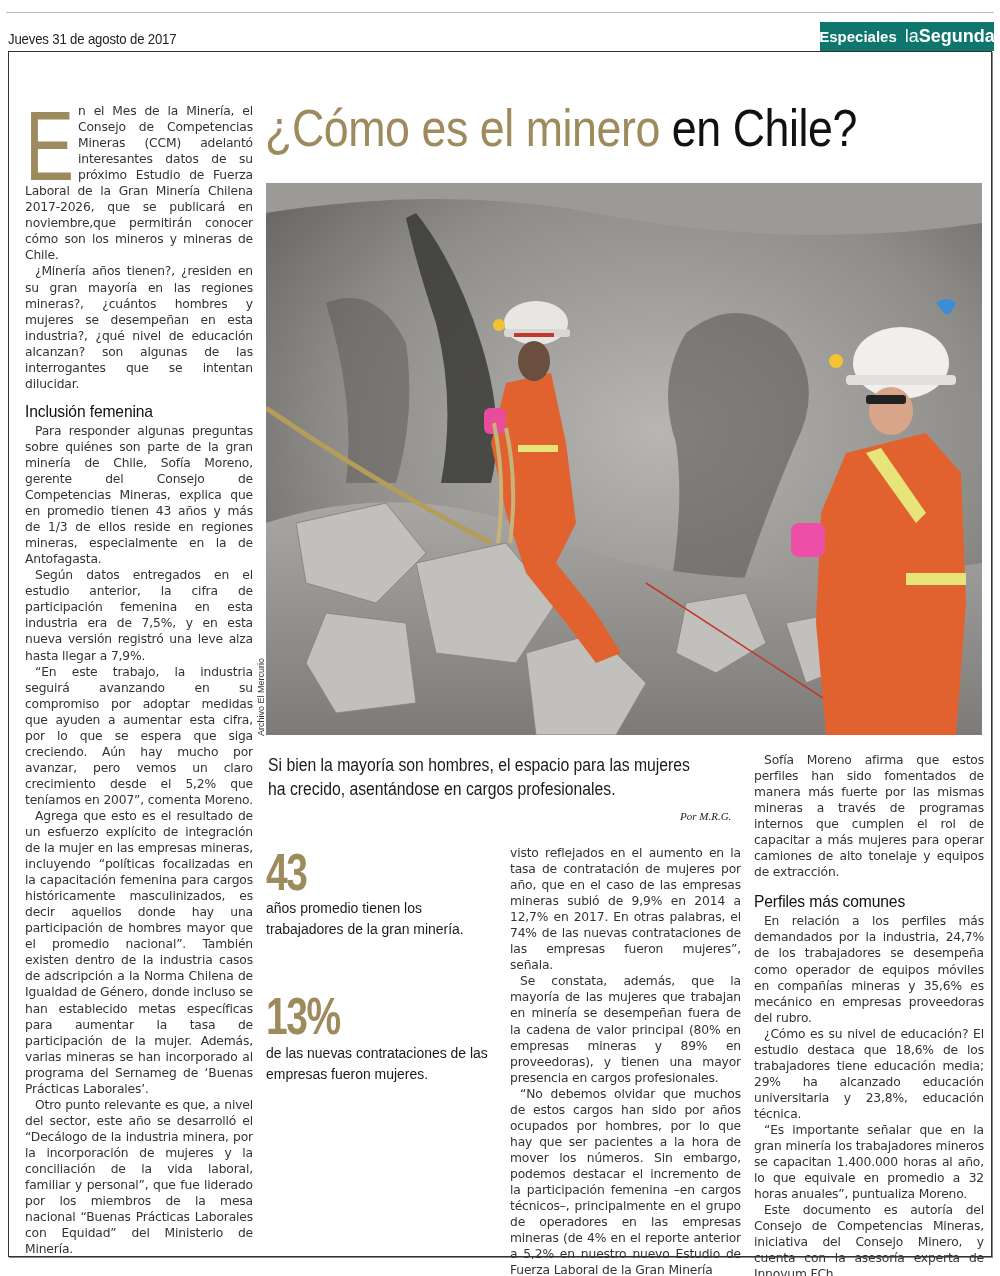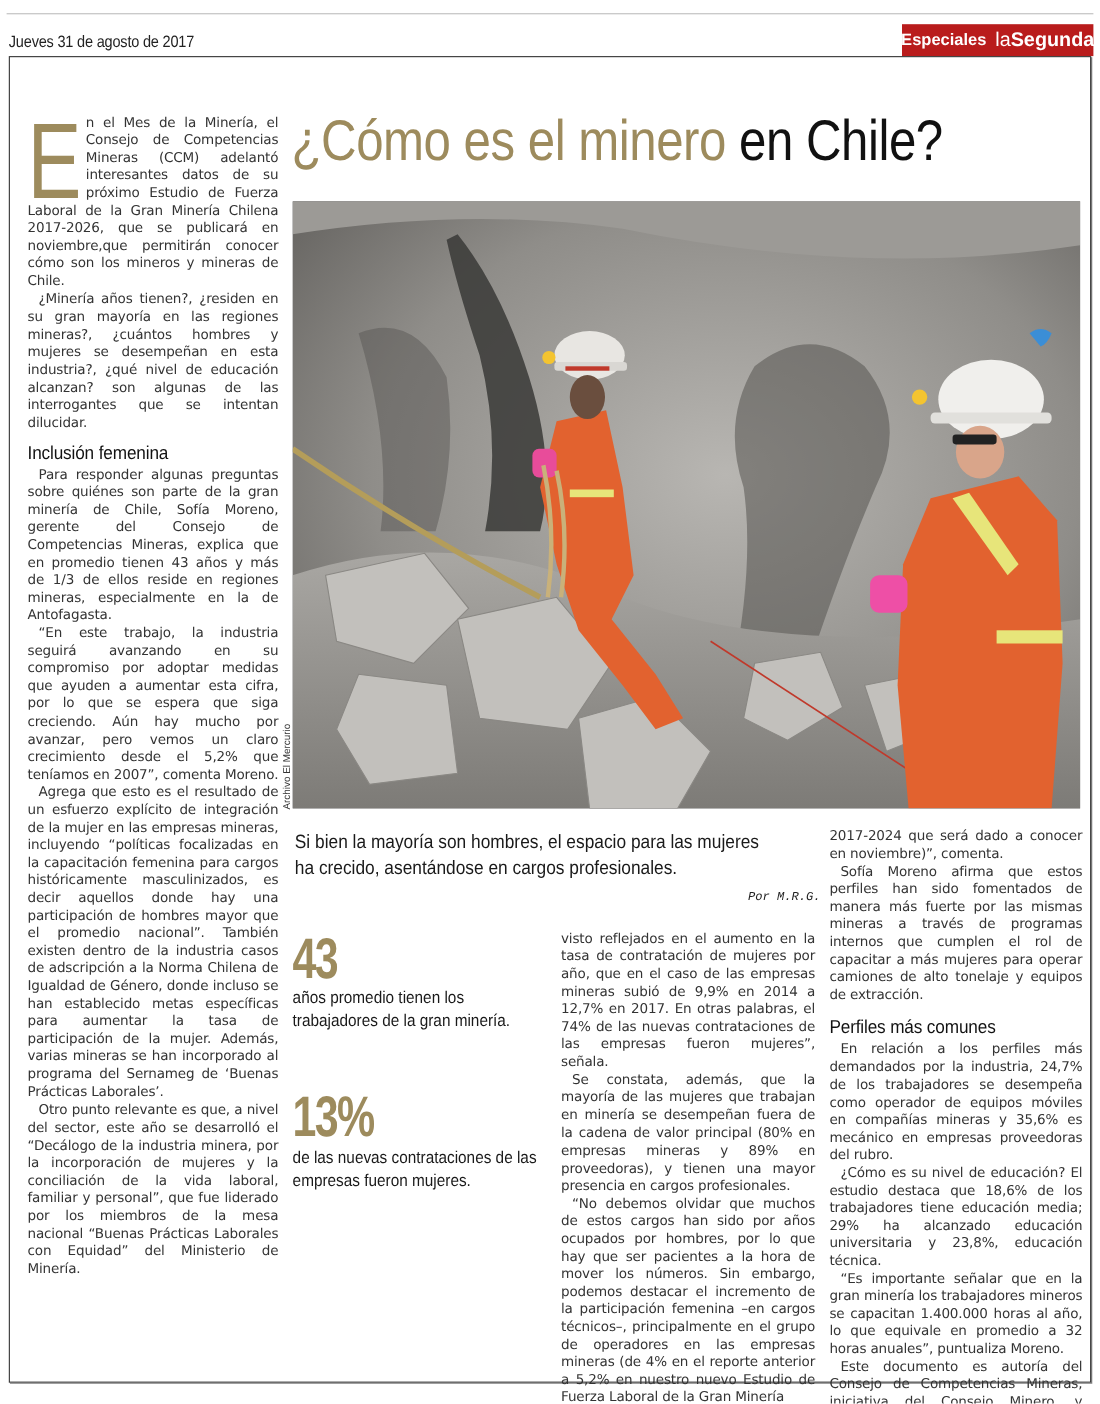--- a/index.html
+++ b/index.html
@@ -1,42 +1,42 @@
 <!DOCTYPE html>
 <html><head>
 <meta charset="utf-8">
 <style>
   * { box-sizing: border-box; margin: 0; padding: 0; }
   html, body { width: 1000px; height: 1276px; background: #fff; overflow: hidden; }
   body { position: relative; font-family: "DejaVu Sans", sans-serif; color: #2a2a2a; }
 
   .top-rule { position: absolute; left: 6px; top: 12px; width: 988px; height: 1px; background: #bdbdbd; }
   .date { position: absolute; left: 8px; top: 30px; font-family: "Liberation Sans", sans-serif; font-size: 15px; color: #222; transform: scaleX(0.88); transform-origin: left center; letter-spacing: -0.2px; }
-  .section-tag { position: absolute; left: 820px; top: 22px; width: 174px; height: 29px; background: #b91c1c; color: #fff; font-family: "Liberation Sans", sans-serif; font-size: 15px; font-weight: bold; display: flex; align-items: center; justify-content: center; gap: 8px; }
+  .section-tag { position: absolute; left: 820px; top: 22px; width: 174px; height: 29px; background: #0f766e; color: #fff; font-family: "Liberation Sans", sans-serif; font-size: 15px; font-weight: bold; display: flex; align-items: center; justify-content: center; gap: 8px; }
   .section-tag .brand { font-size: 18px; font-weight: normal; }
   .section-tag .brand b { font-weight: bold; }
 
   .frame { position: absolute; left: 8px; top: 51px; width: 984px; height: 1206px; border: 1.5px solid #333; box-shadow: 1px 1px 0 #888; }
 
   .col { position: absolute; font-size: 12.3px; line-height: 16.05px; text-align: justify; color: #333; letter-spacing: -0.15px; }
   .col p { text-indent: 10px; }
   .col p.noindent { text-indent: 0; }
   .col h3 { font-family: "Liberation Sans", sans-serif; font-weight: normal; font-size: 17px; color: #111; margin: 10px 0 1px 0; line-height: 20px; transform: scaleX(0.92); transform-origin: left; text-indent: 0; }
 
   .dropcap { float: left; font-family: "Liberation Sans", sans-serif; font-size: 98px; line-height: 70px; color: #9d8b5d; margin: 8px 8px 0 0; height: 66px; transform: scaleX(0.75); transform-origin: left top; width: 45px; }
 
   .title { position: absolute; left: 265px; top: 98px; font-family: "Liberation Sans", sans-serif; font-size: 52px; line-height: 60px; transform: scaleX(0.86); transform-origin: left center; white-space: nowrap; letter-spacing: -0.5px; }
   .title .gold { color: #9d8b5d; }
   .title .dark { color: #111; }
 
   .photo { position: absolute; left: 266px; top: 183px; width: 716px; height: 552px; overflow: hidden; background: #8a8a8a; }
   .credit { position: absolute; left: 256px; top: 736px; font-family: "Liberation Sans", sans-serif; font-size: 9px; color: #333; transform: rotate(-90deg); transform-origin: left top; white-space: nowrap; }
 
   .caption { position: absolute; left: 268px; top: 753px; width: 480px; font-family: "Liberation Sans", sans-serif; font-size: 17.5px; line-height: 24px; color: #1a1a1a; transform: scaleX(0.9); transform-origin: left; }
-  .byline { position: absolute; left: 680px; top: 810px; font-family: Liberation Mono, monospace; font-style: italic; font-size: 11px; color: #222; }
+  .byline { position: absolute; left: 680px; top: 810px; font-family: Liberation Serif, serif; font-style: italic; font-size: 11px; color: #222; }
 
   .stat-num { position: absolute; font-family: "Liberation Sans", sans-serif; font-weight: bold; font-size: 52px; line-height: 52px; color: #9d8b5d; transform: scaleX(0.75); transform-origin: left top; letter-spacing: -2px; }
   .stat-text { position: absolute; font-family: "Liberation Sans", sans-serif; font-size: 15.5px; line-height: 21px; color: #1a1a1a; transform: scaleX(0.9); transform-origin: left; width: 260px; }
 </style>
 </head>
 <body>
 
 <div class="top-rule"></div>
 <div class="date">Jueves 31 de agosto de 2017</div>
 <div class="section-tag">
@@ -45,20 +45,21 @@
 </div>
 
 <div class="frame"></div>
 
 <div class="col" style="left:25px; top:103px; width:228px;">
   <span class="dropcap">E</span>
   <p class="noindent">n el Mes de la Minería, el Consejo de Competencias Mineras (CCM) adelantó interesantes datos de su próximo Estudio de Fuerza Laboral de la Gran Minería Chilena 2017-2026, que se publicará en noviembre,que permitirán conocer cómo son los mineros y mineras de Chile.</p>
   <p>¿Minería años tienen?, ¿residen en su gran mayoría en las regiones mineras?, ¿cuántos hombres y mujeres se desempeñan en esta industria?, ¿qué nivel de educación alcanzan? son algunas de las interrogantes que se intentan dilucidar.</p>
   <h3>Inclusión femenina</h3>
   <p>Para responder algunas preguntas sobre quiénes son parte de la gran minería de Chile, Sofía Moreno, gerente del Consejo de Competencias Mineras, explica que en promedio tienen 43 años y  más de 1/3 de ellos reside en regiones mineras, especialmente en la de Antofagasta.</p>
+  <p>Según datos entregados en el estudio anterior, la cifra de participación femenina en esta industria era de 7,5%, y en esta nueva versión registró una leve alza hasta llegar a 7,9%.</p>
   <p>“En este trabajo, la industria seguirá avanzando en su compromiso por adoptar medidas que ayuden a aumentar esta cifra, por lo que se espera que siga creciendo. Aún hay mucho por avanzar, pero vemos un claro crecimiento desde el 5,2% que teníamos en 2007”, comenta Moreno.</p>
   <p>Agrega que esto es el resultado de un esfuerzo explícito de integración de la mujer en las empresas mineras, incluyendo “políticas focalizadas en la capacitación femenina para cargos históricamente masculinizados, es decir aquellos donde hay una participación de hombres mayor que el promedio nacional”. También existen dentro de la industria casos de adscripción a la Norma Chilena de Igualdad de Género, donde incluso se han establecido metas específicas para aumentar la tasa de participación de la mujer. Además, varias mineras se han incorporado al programa del Sernameg de ‘Buenas Prácticas Laborales’.</p>
   <p>Otro punto relevante es que, a nivel del sector, este año se desarrolló el “Decálogo de la industria minera, por la incorporación de mujeres y la conciliación de la vida laboral, familiar y personal”, que fue liderado por los miembros de la mesa nacional “Buenas Prácticas Laborales con Equidad” del Ministerio de Minería.</p>
 
 </div>
 
 <div class="title">
   <span class="gold">¿Cómo es el minero</span>
   <span class="dark">en Chile?</span>
 </div>
@@ -129,20 +130,19 @@
 <div class="stat-num" style="left:266px; top:990px;">13%</div>
 <div class="stat-text" style="left:266px; top:1042px;">de las nuevas contrataciones de las empresas fueron mujeres.</div>
 
 <div class="col" style="left:510px; top:845px; width:231px;">
   <p class="noindent">visto reflejados en el aumento en la tasa de contratación de mujeres por año, que en el caso de las empresas mineras subió de 9,9% en 2014 a 12,7% en 2017. En otras palabras, el 74% de las nuevas contrataciones de las empresas fueron mujeres”, señala.</p>
   <p>Se constata, además, que la mayoría de las mujeres que trabajan en minería se desempeñan fuera de la cadena de valor principal (80% en empresas mineras y 89% en proveedoras), y tienen una mayor presencia en cargos profesionales.</p>
   <p>“No debemos olvidar que muchos de estos cargos han sido por años ocupados por hombres, por lo que hay que ser pacientes a la hora de mover los números. Sin embargo, podemos  destacar el incremento de la participación femenina –en cargos técnicos–, principalmente en el grupo de operadores en las empresas mineras (de 4% en el reporte anterior a 5,2% en nuestro nuevo Estudio de Fuerza Laboral de la Gran Minería</p>
 </div>
 
 <div class="col" style="left:754px; top:752px; width:230px;">
-  <p class="noindent">2017-2024 que será dado a conocer en noviembre)”, comenta.</p>
   <p>Sofía Moreno afirma que estos perfiles han sido fomentados de manera más fuerte por las mismas mineras a través de programas internos que cumplen el rol de capacitar a más mujeres para operar camiones de alto tonelaje y equipos de extracción.</p>
   <h3 style="margin-top:12px;">Perfiles más comunes</h3>
   <p>En relación a los perfiles más demandados por la industria, 24,7% de los trabajadores se desempeña como operador de equipos móviles en compañías mineras y 35,6% es mecánico en empresas proveedoras del rubro.</p>
   <p>¿Cómo es su nivel de educación? El estudio destaca que 18,6% de los trabajadores tiene educación media; 29% ha alcanzado educación universitaria y 23,8%, educación técnica.</p>
   <p>“Es importante señalar que en la gran minería los trabajadores mineros se capacitan 1.400.000 horas al año, lo que equivale en promedio a 32 horas anuales”, puntualiza Moreno.</p>
   <p>Este documento es autoría  del Consejo de Competencias Mineras, iniciativa del Consejo Minero, y cuenta con la asesoría experta de Innovum FCh.</p>
 </div>
 
 </body></html>

